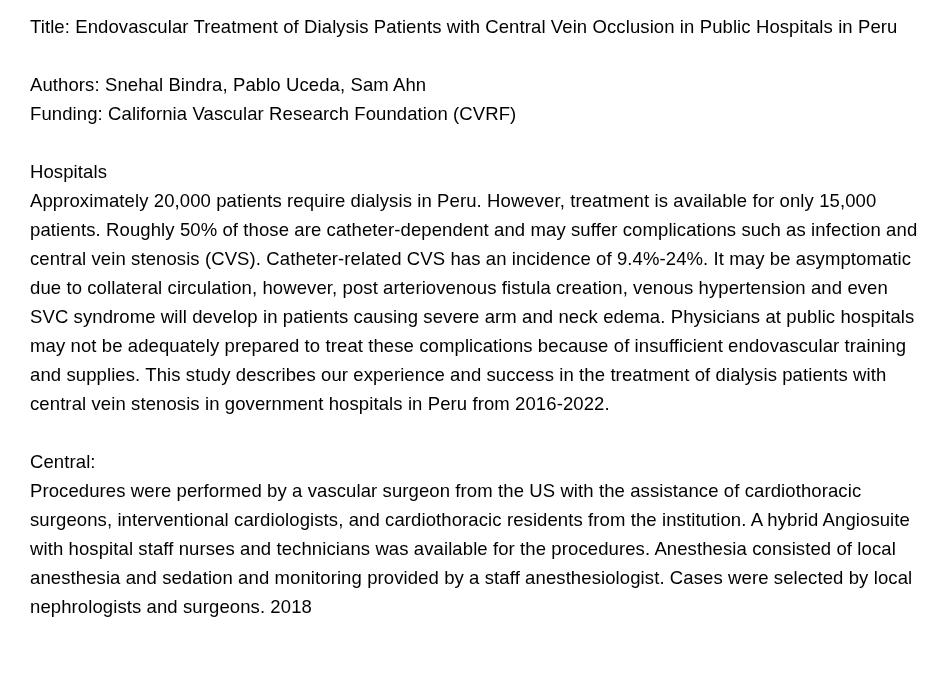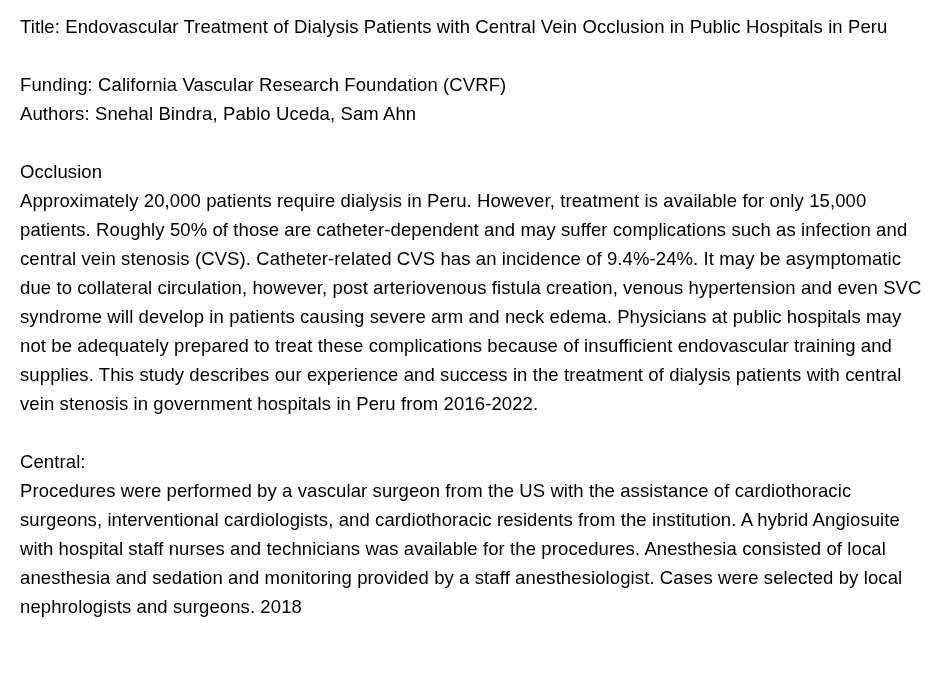--- a/index.html
+++ b/index.html
@@ -11,21 +11,21 @@
     width: 949px;
     height: 676px;
     font-family: "Liberation Sans", sans-serif;
     color: #000000;
     overflow: hidden;
   }
   .page {
     box-sizing: border-box;
     width: 949px;
     height: 676px;
-    padding: 12px 18px 0 20px;
+    padding: 12px 18px 0 30px;
   }
   .block {
     font-size: 18.5px;
     line-height: 29px;
     letter-spacing: 0.1px;
     white-space: pre-wrap;
     word-wrap: break-word;
   }
   .spacer {
     height: 29px;
@@ -36,26 +36,26 @@
 </style>
 </head>
 <body>
 
 <div class="page">
 
   <p class="block para">Title: Endovascular Treatment of Dialysis Patients with Central Vein Occlusion in Public Hospitals in Peru</p>
 
   <div class="spacer"></div>
 
+  <p class="block para">Authors: Snehal Bindra, Pablo Uceda, Sam Ahn</p>
   <p class="block para">Funding: California Vascular Research Foundation (CVRF)</p>
-  <p class="block para">Authors: Snehal Bindra, Pablo Uceda, Sam Ahn</p>
 
   <div class="spacer"></div>
 
-  <p class="block para">Occlusion</p>
+  <p class="block para">Hospitals</p>
   <p class="block para">Approximately 20,000 patients require dialysis in Peru. However, treatment is available for only 15,000 patients. Roughly 50% of those are catheter-dependent and may suffer complications such as infection and central vein stenosis (CVS). Catheter-related CVS has an incidence of 9.4%-24%. It may be asymptomatic due to collateral circulation, however, post arteriovenous fistula creation, venous hypertension and even SVC syndrome will develop in patients causing severe arm and neck edema. Physicians at public hospitals may not be adequately prepared to treat these complications because of insufficient endovascular training and supplies. This study describes our experience and success in the treatment of dialysis patients with central vein stenosis in government hospitals in Peru from 2016-2022.</p>
 
   <div class="spacer"></div>
 
   <p class="block para">Central:</p>
   <p class="block para">Procedures were performed by a vascular surgeon from the US with the assistance of cardiothoracic surgeons, interventional cardiologists, and cardiothoracic residents from the institution. A hybrid Angiosuite with hospital staff nurses and technicians was available for the procedures. Anesthesia consisted of local anesthesia and sedation and monitoring provided by a staff anesthesiologist. Cases were selected by local nephrologists and surgeons. 2018</p>
 
 </div>
 
 </body></html>

